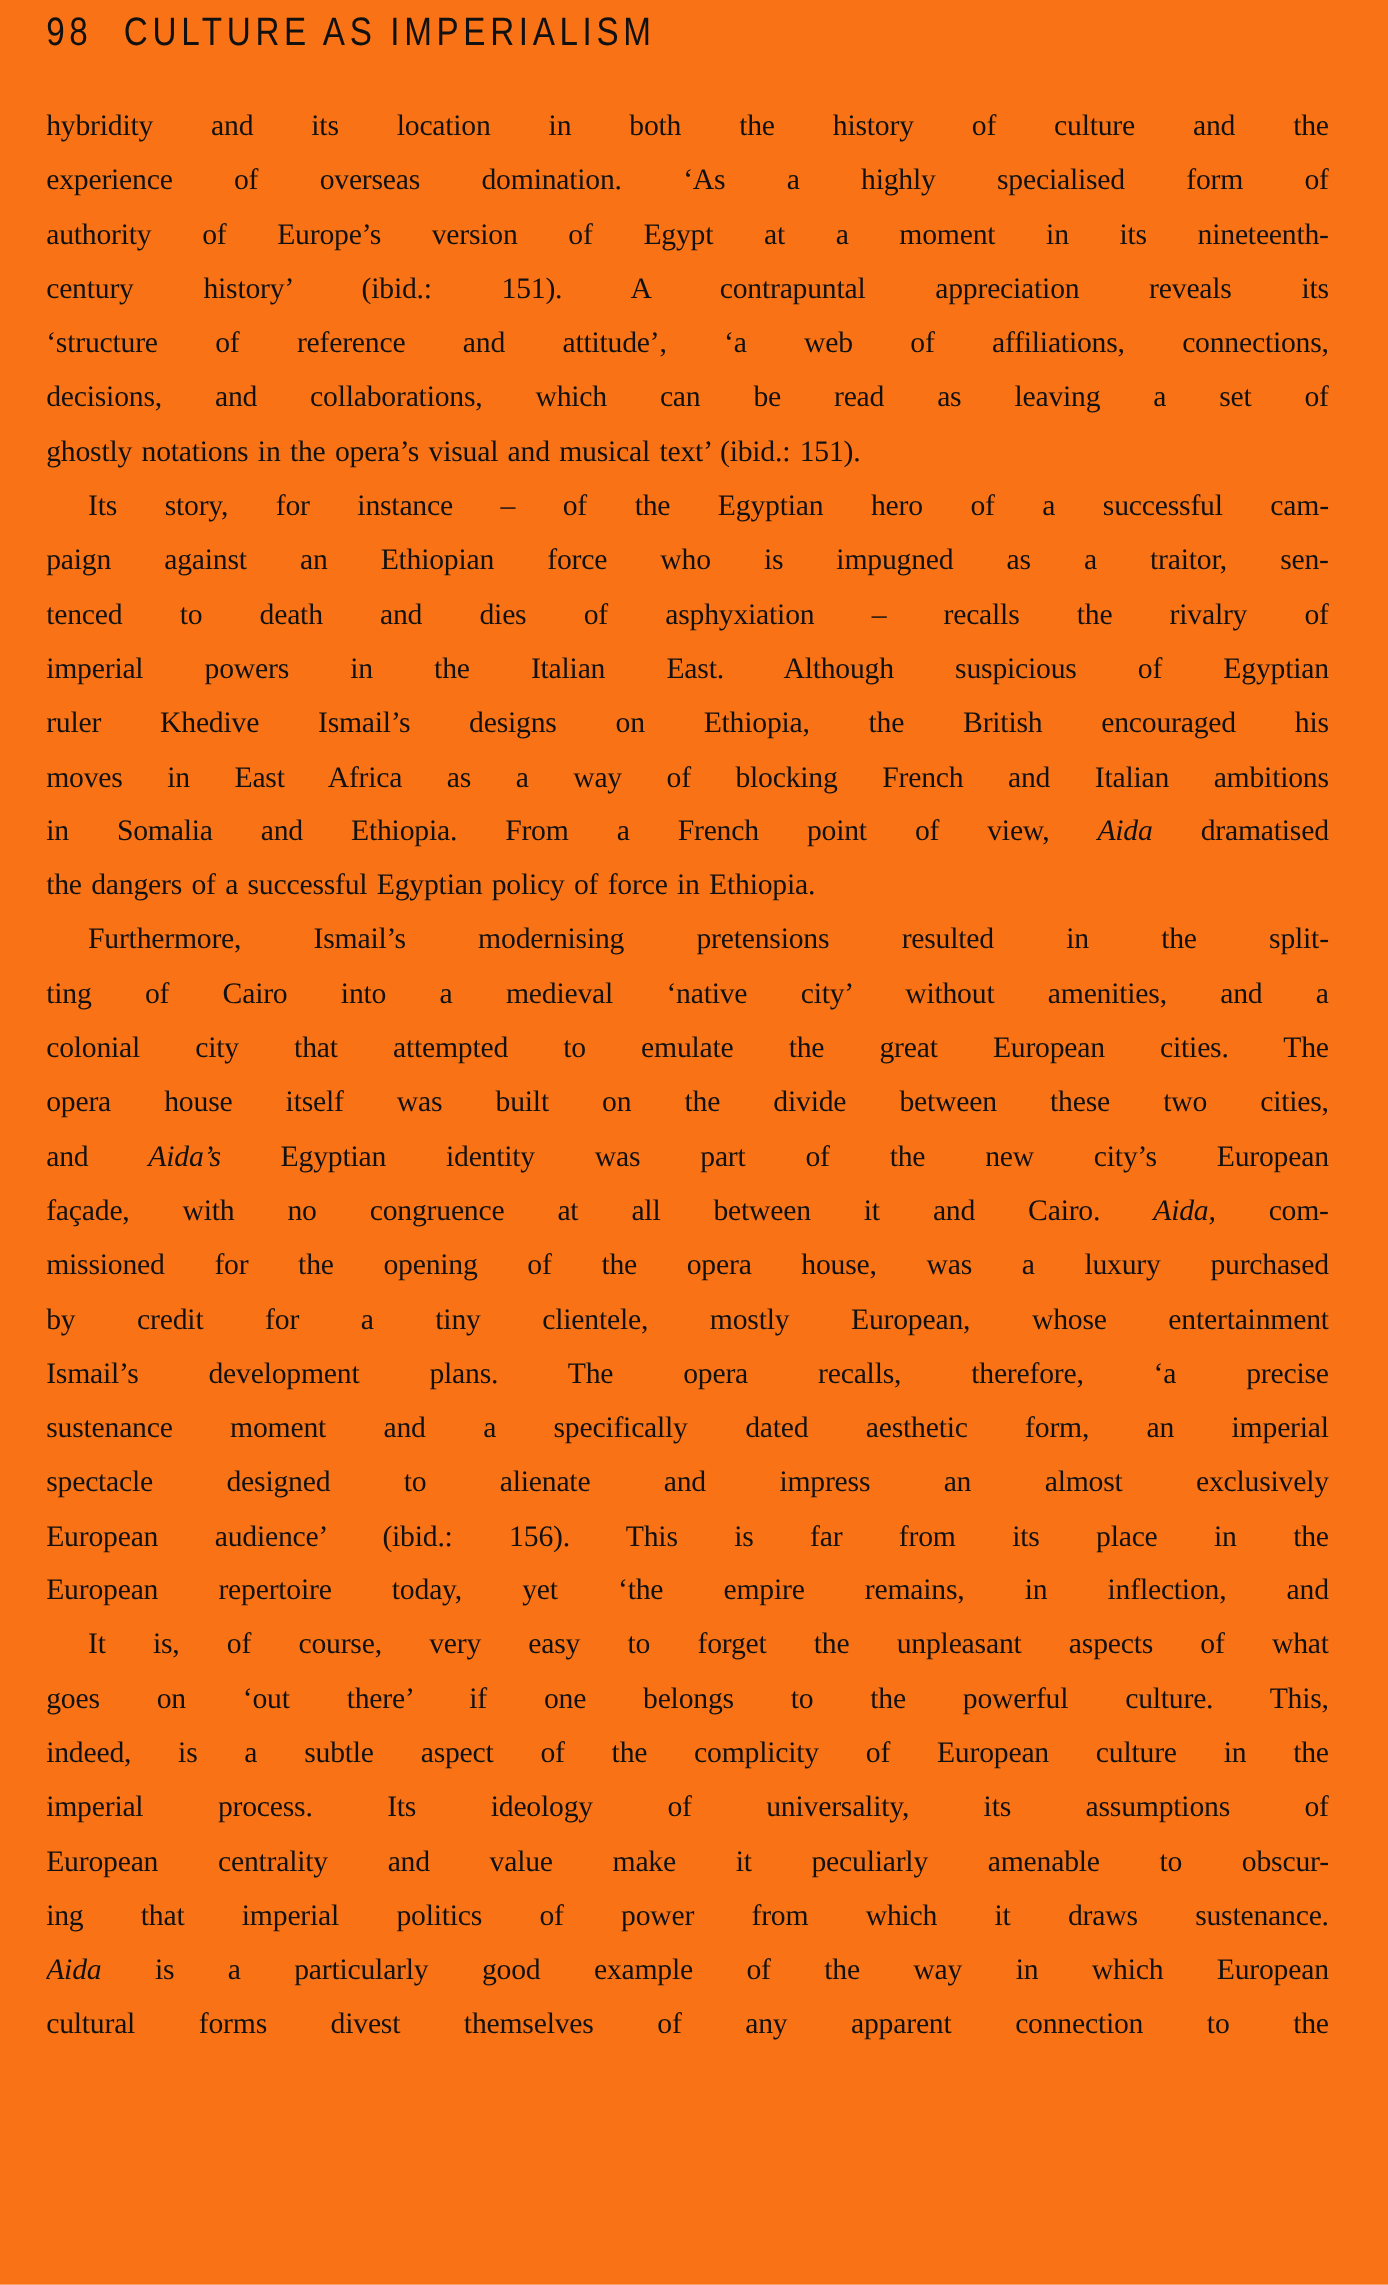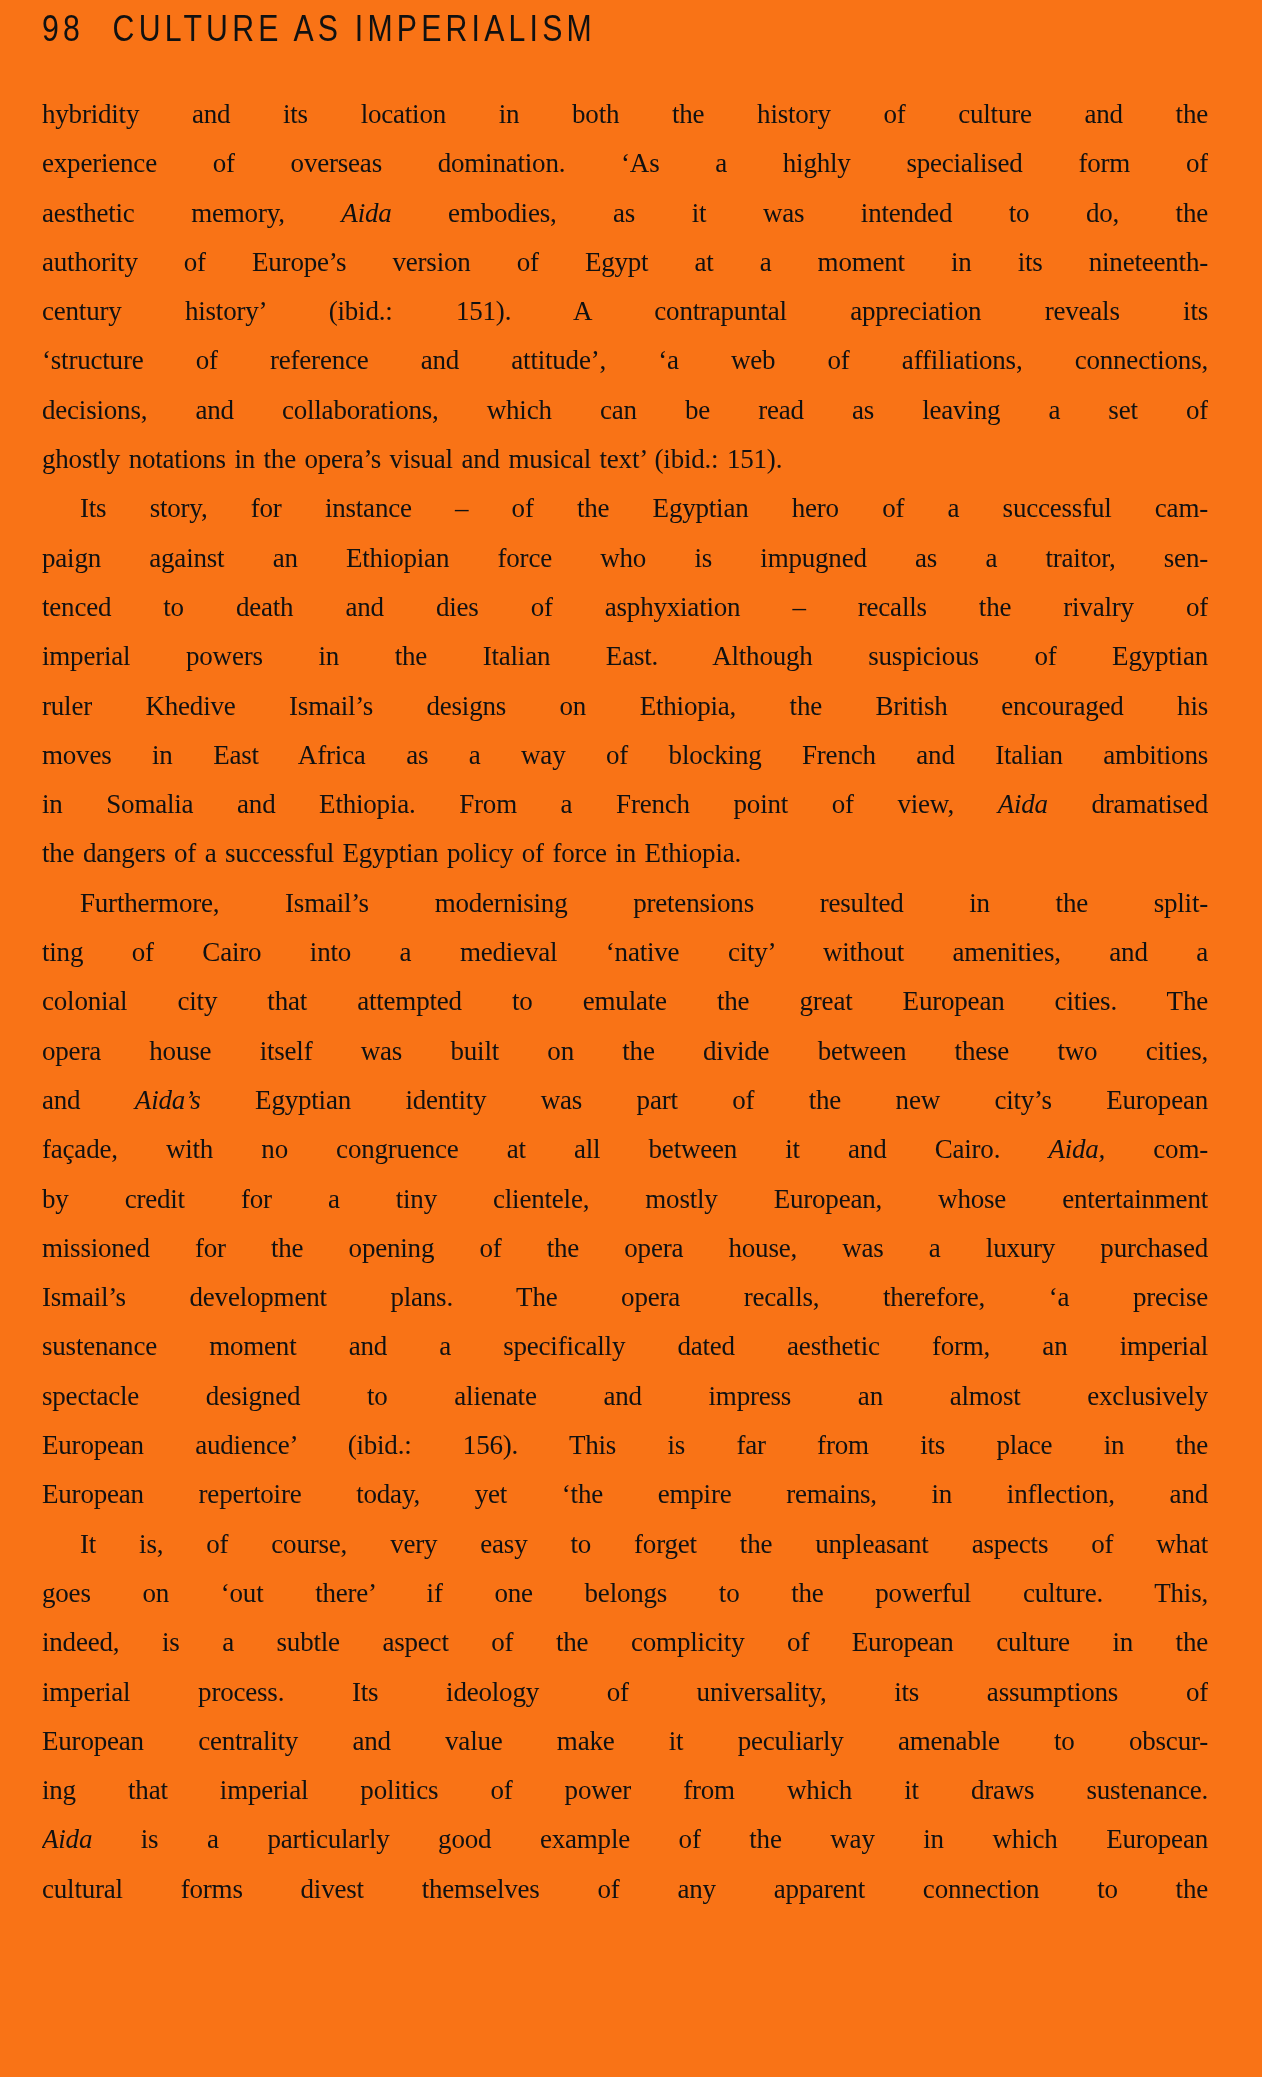--- a/index.html
+++ b/index.html
@@ -51,42 +51,41 @@
 </head>
 <body>
 
 <div class="page">
   <div class="header">
     <span class="pagenum">98</span><span>CULTURE AS IMPERIALISM</span>
   </div>
   <div class="body">
       <div class="line"><span>hybridity and its location in both the history of culture and the</span></div>
       <div class="line"><span>experience of overseas domination. ‘As a highly specialised form of</span></div>
-      <div class="line"><span>aesthetic memory, </span><em>Aida</em><span> embodies, as it was intended to do, the</span></div>
       <div class="line"><span>authority of Europe’s version of Egypt at a moment in its nineteenth-</span></div>
       <div class="line"><span>century history’ (ibid.: 151). A contrapuntal appreciation reveals its</span></div>
       <div class="line"><span>‘structure of reference and attitude’, ‘a web of affiliations, connections,</span></div>
       <div class="line"><span>decisions, and collaborations, which can be read as leaving a set of</span></div>
       <div class="line para-end"><span>ghostly notations in the opera’s visual and musical text’ (ibid.: 151).</span></div>
       <div class="line indent"><span>Its story, for instance – of the Egyptian hero of a successful cam-</span></div>
       <div class="line"><span>paign against an Ethiopian force who is impugned as a traitor, sen-</span></div>
       <div class="line"><span>tenced to death and dies of asphyxiation – recalls the rivalry of</span></div>
       <div class="line"><span>imperial powers in the Italian East. Although suspicious of Egyptian</span></div>
       <div class="line"><span>ruler Khedive Ismail’s designs on Ethiopia, the British encouraged his</span></div>
       <div class="line"><span>moves in East Africa as a way of blocking French and Italian ambitions</span></div>
       <div class="line"><span>in Somalia and Ethiopia. From a French point of view, </span><em>Aida</em><span> dramatised</span></div>
       <div class="line para-end"><span>the dangers of a successful Egyptian policy of force in Ethiopia.</span></div>
       <div class="line indent"><span>Furthermore, Ismail’s modernising pretensions resulted in the split-</span></div>
       <div class="line"><span>ting of Cairo into a medieval ‘native city’ without amenities, and a</span></div>
       <div class="line"><span>colonial city that attempted to emulate the great European cities. The</span></div>
       <div class="line"><span>opera house itself was built on the divide between these two cities,</span></div>
       <div class="line"><span>and </span><em>Aida’s</em><span> Egyptian identity was part of the new city’s European</span></div>
       <div class="line"><span>façade, with no congruence at all between it and Cairo. </span><em>Aida,</em><span> com-</span></div>
+      <div class="line"><span>missioned for the opening of the opera house, was a luxury purchased</span></div>
       <div class="line"><span>by credit for a tiny clientele, mostly European, whose entertainment</span></div>
-      <div class="line"><span>missioned for the opening of the opera house, was a luxury purchased</span></div>
       <div class="line"><span>Ismail’s development plans. The opera recalls, therefore, ‘a precise</span></div>
       <div class="line"><span>sustenance moment and a specifically dated aesthetic form, an imperial</span></div>
       <div class="line"><span>spectacle designed to alienate and impress an almost exclusively</span></div>
       <div class="line"><span>European audience’ (ibid.: 156). This is far from its place in the</span></div>
       <div class="line"><span>European repertoire today, yet ‘the empire remains, in inflection, and</span></div>
       <div class="line indent"><span>It is, of course, very easy to forget the unpleasant aspects of what</span></div>
       <div class="line"><span>goes on ‘out there’ if one belongs to the powerful culture. This,</span></div>
       <div class="line"><span>indeed, is a subtle aspect of the complicity of European culture in the</span></div>
       <div class="line"><span>imperial process. Its ideology of universality, its assumptions of</span></div>
       <div class="line"><span>European centrality and value make it peculiarly amenable to obscur-</span></div>

